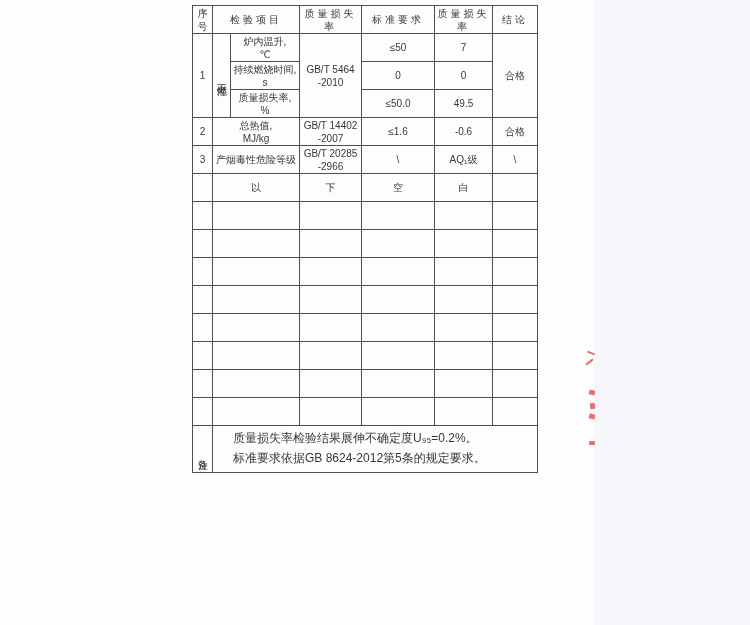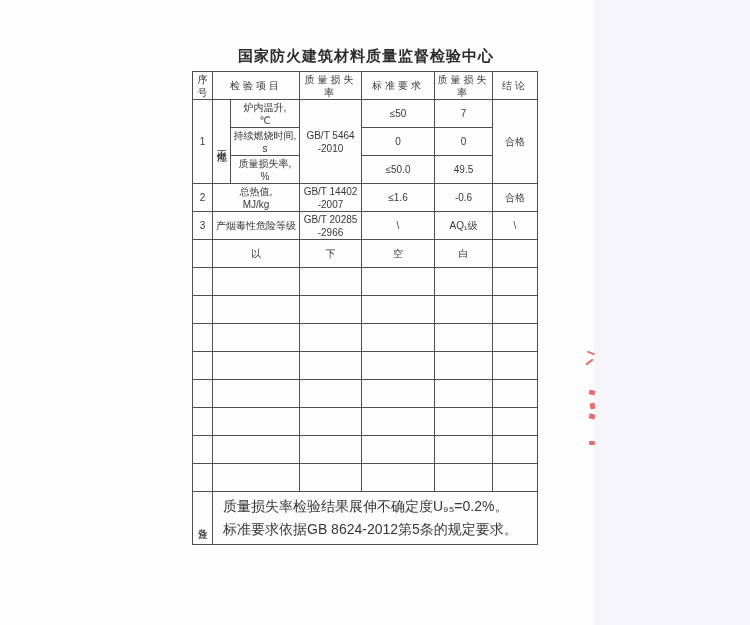--- a/index.html
+++ b/index.html
@@ -39,39 +39,38 @@
     padding:0;height:27px;line-height:1.3;
     overflow:hidden;
   }
   th.sp{letter-spacing:3px;}
   .v-text{
     writing-mode:vertical-rl;text-orientation:upright;
     letter-spacing:1px;line-height:1;display:inline-block;
   }
   .remark-cell{
     text-align:left;vertical-align:middle;
-    padding:3px 10px;height:40px;font-size:14px;line-height:1.65;
+    padding:3px 20px;height:40px;font-size:12px;line-height:1.65;
   }
   .remark-label{height:40px;}
   .red-mark{position:absolute;background:#dd4040;opacity:0.75;border-radius:1px;}
   .rm1{left:587px;top:352px;width:8px;height:2px;transform:rotate(22deg);}
   .rm2{left:585px;top:361px;width:9px;height:2px;transform:rotate(-38deg);}
   .rm3{left:589px;top:390px;width:6px;height:5px;transform:rotate(10deg);}
   .rm4{left:590px;top:403px;width:5px;height:6px;transform:rotate(-8deg);}
   .rm5{left:589px;top:414px;width:6px;height:5px;transform:rotate(14deg);}
   .rm6{left:589px;top:441px;width:6px;height:4px;}
 </style>
 </head>
 <body>
 
 <div class="edge-strip"></div>
 
 <div class="content">
 
-  <div class="title1">国家防火建筑材料质量监督检验中心</div>
 
 
   <table>
     <colgroup>
       <col style="width:20px">
         <col style="width:18px">
         <col style="width:69px">
       <col style="width:62px">
         <col style="width:73px">
         <col style="width:58px">

